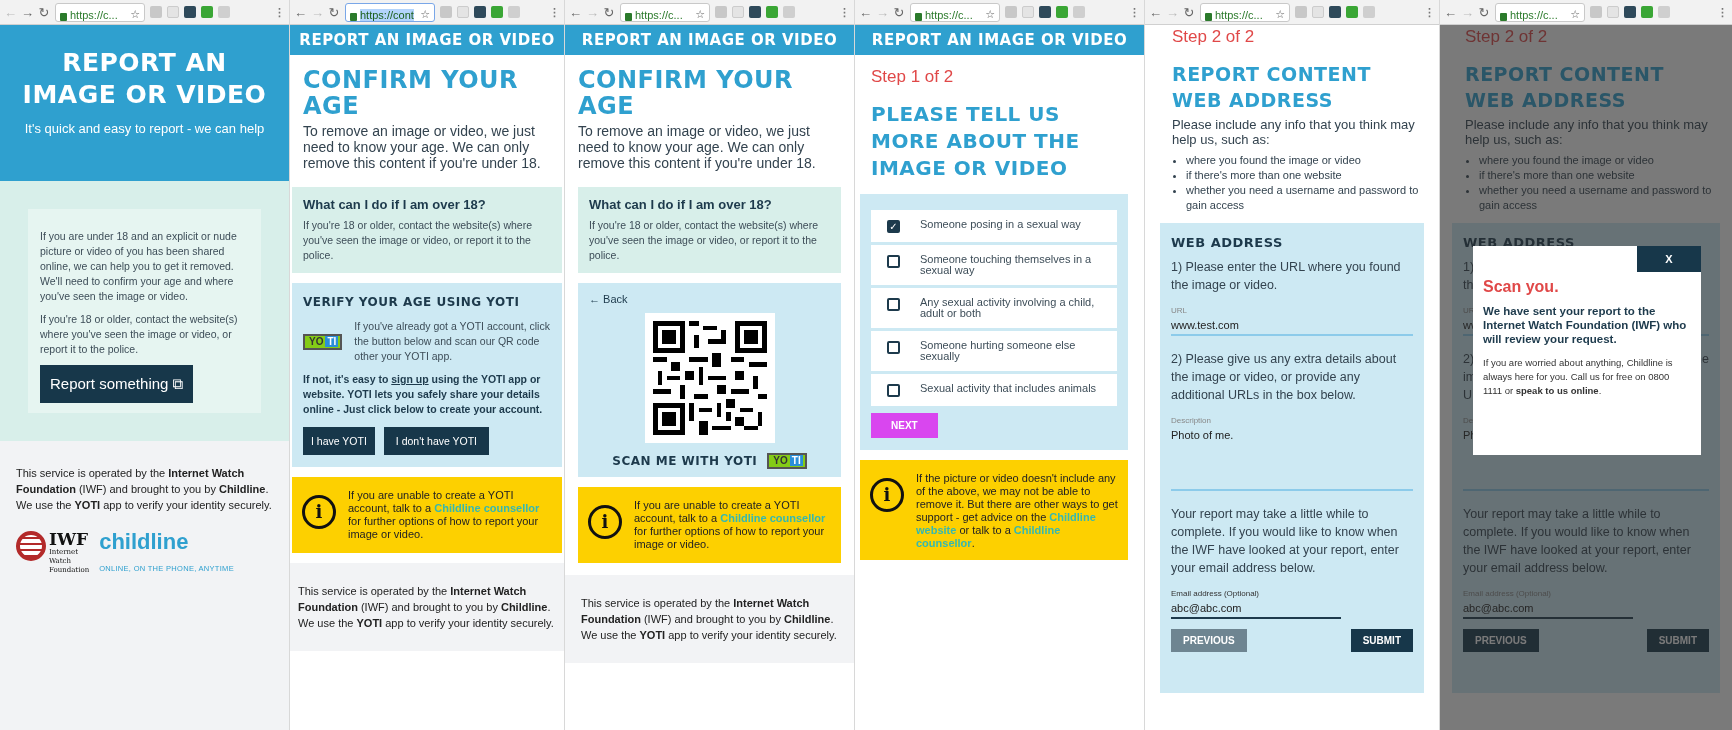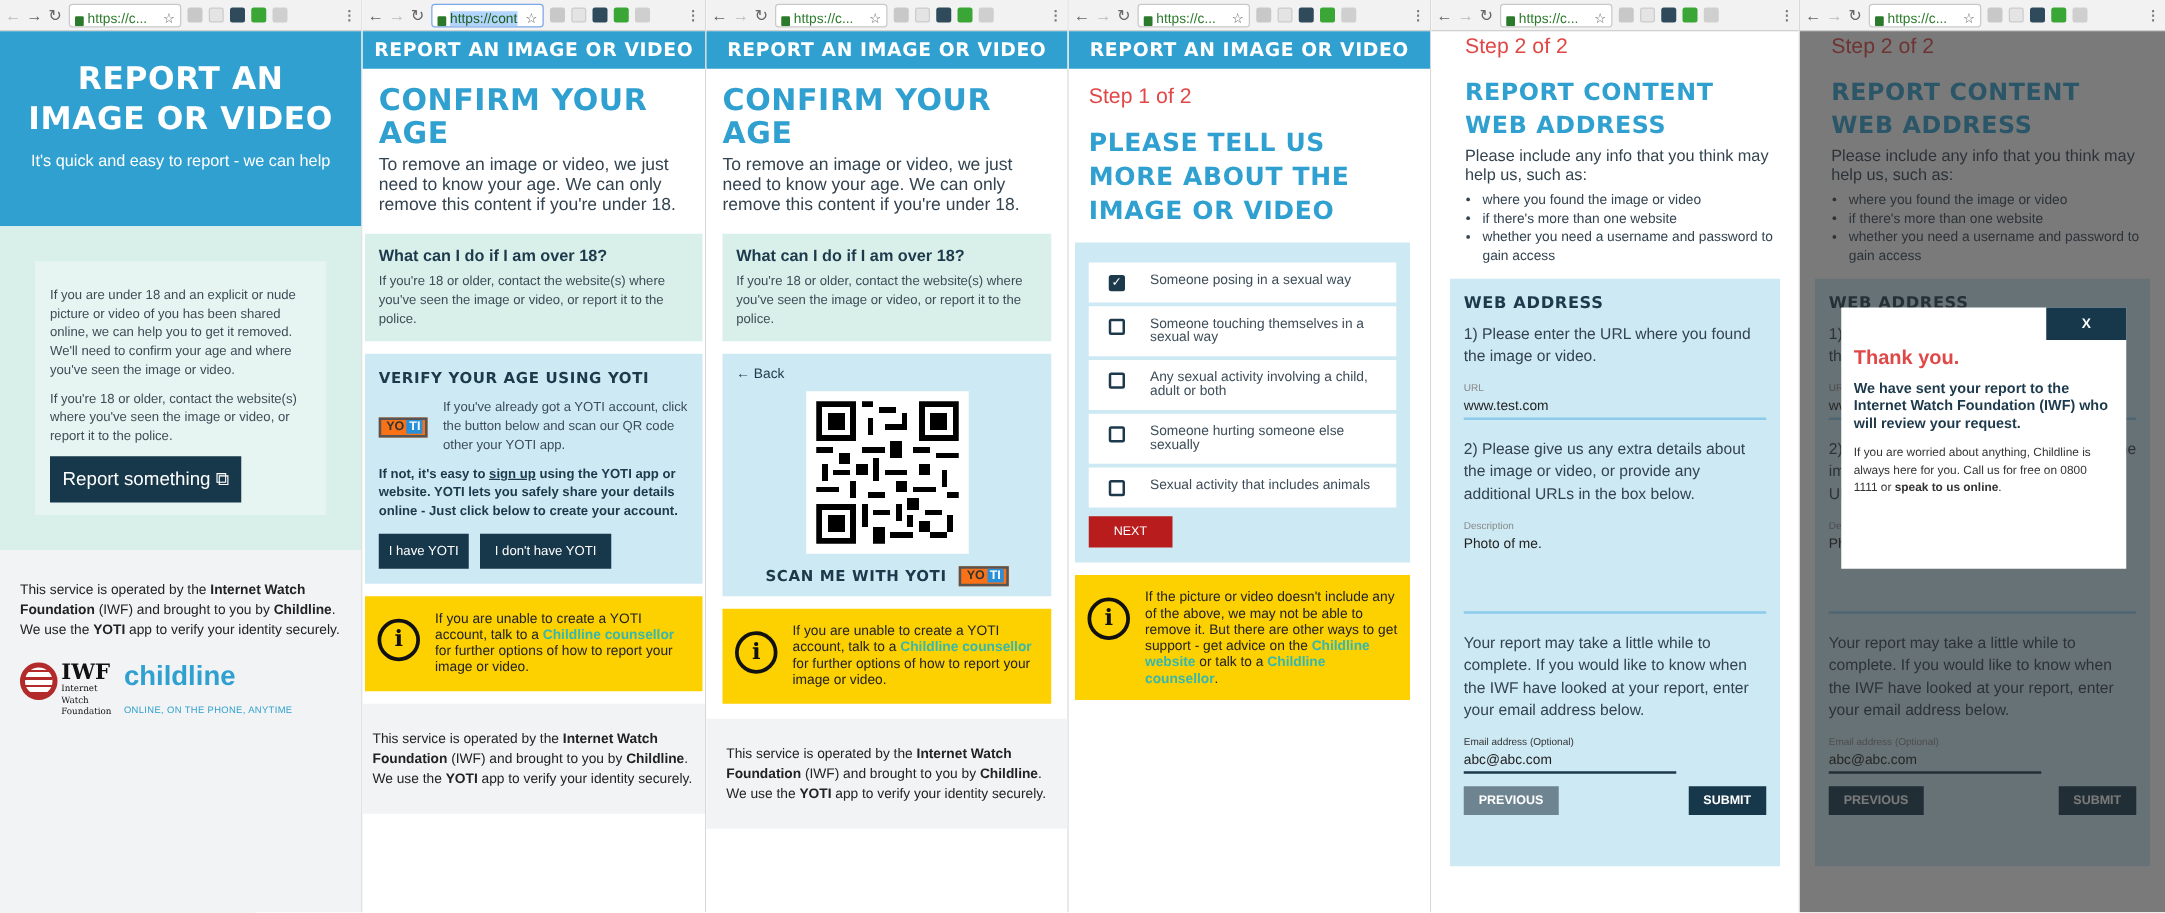--- a/index.html
+++ b/index.html
@@ -26,28 +26,28 @@
 .mint p,.small{font-size:10.5px;line-height:15px;color:#3d4d58}
 .skybox{background:#cde9f3;padding:12px 11px;margin:0 2px 10px}
 .skybox h5{font-size:12px;color:#1d3a4c;margin-bottom:10px}
 .navybtn{background:#17374a;color:#fff;font-size:10.5px;padding:8px 8px;display:inline-block;border:none}
 .yellow{background:#fdd000;padding:12px 10px;margin:0 2px;display:flex;gap:12px;align-items:flex-start}
 .yellow .info{width:34px;height:34px;border:3px solid #111;border-radius:50%;flex:0 0 auto;text-align:center;font-weight:bold;font-size:18px;line-height:28px;color:#111;font-family:"DejaVu Serif",serif;margin-top:6px}
 .yellow p{font-size:11px;line-height:13px;color:#222}
 .teal{color:#35b8b0;font-weight:bold}
 .footer{background:#f2f3f5;padding:16px 16px;font-size:11px;line-height:16px;color:#222}
 .footer b{font-weight:bold}
-.yoti{display:inline-block;border:2px solid #555;background:#f97316;font-size:10px;font-weight:bold;padding:0 2px;color:#333;line-height:12px}
+.yoti{display:inline-block;border:2px solid #555;background:#84cc16;font-size:10px;font-weight:bold;padding:0 2px;color:#333;line-height:12px}
 .yoti span{background:#2a8fd9;color:#fff;padding:0 2px}
 .step{color:#e04848;font-size:17px;margin-bottom:14px}
 .checklist{background:#cde9f3;padding:16px 11px 12px;margin:0 2px 10px}
 .chk{background:#fff;display:flex;gap:20px;padding:9px 16px;margin-bottom:3px;font-size:11px;line-height:11px;color:#3d4d58;align-items:flex-start;min-height:30px}
 .box{width:13px;height:13px;border:2px solid #1d3a4c;border-radius:2px;flex:0 0 auto;margin-top:1px}
 .box.on{background:#1d3a4c;color:#fff;font-size:10px;line-height:9px;text-align:center}
-.nextbtn{background:#b91c1c;color:#fff;font-size:10px;font-weight:normal;padding:7px 20px;display:inline-block;margin-top:4px}
+.nextbtn{background:#d946ef;color:#fff;font-size:10px;font-weight:bold;padding:7px 20px;display:inline-block;margin-top:4px}
 ul.bul{margin:6px 0 0 27px;font-size:11px;line-height:15px;color:#33434f}
 .formbox{background:#cde9f3;padding:12px 11px;margin:10px 2px 0}
 .formbox h5{font-size:13px;color:#1d3a4c;margin-bottom:8px}
 .formbox p{font-size:12.5px;line-height:18px;color:#33434f}
 .flabel{font-size:8px;color:#888;margin-top:12px}
 .fval{font-size:11px;color:#222;padding:4px 0 3px;border-bottom:2px solid #8ccbea}
 .desc{height:66px;border-bottom:2px solid #8ccbea}
 .btnrow{display:flex;justify-content:space-between;margin-top:10px}
 .prevbtn{background:#6e8591;color:#fff;font-size:10px;font-weight:bold;padding:6px 12px}
 .subbtn{background:#17374a;color:#fff;font-size:10px;font-weight:bold;padding:6px 12px}
@@ -392,17 +392,17 @@
     <div class="flabel">Email address (Optional)</div>
     <div class="fval" style="width:170px;border-bottom-color:#1d3a4c">abc@abc.com</div>
     <div class="btnrow">
       <div class="subbtn">PREVIOUS</div>
       <div class="subbtn">SUBMIT</div>
     </div>
   </div>
   <div class="overlay"></div>
   <div class="modal">
     <div class="close">X</div>
-    <h3>Thank you.</h3>
+    <h3>Scan you.</h3>
     <h4>We have sent your report to the Internet Watch Foundation (IWF) who will review your request.</h4>
     <p><span>If you are worried about anything, Childline is always here for you. Call us for free on 0800 1111 or </span><b>speak to us online</b><span>.</span></p>
   </div>
 </div>
 
 </body></html>

